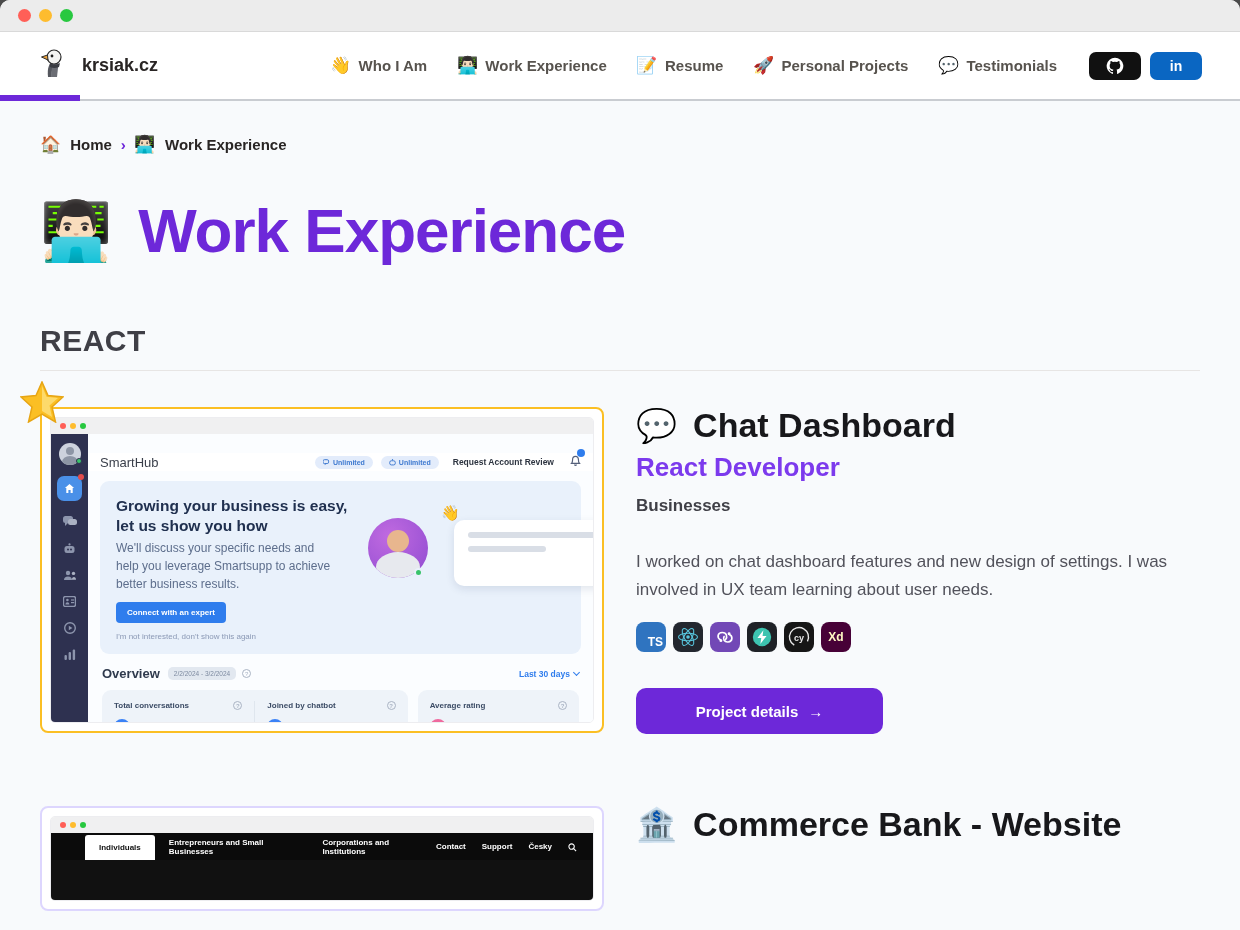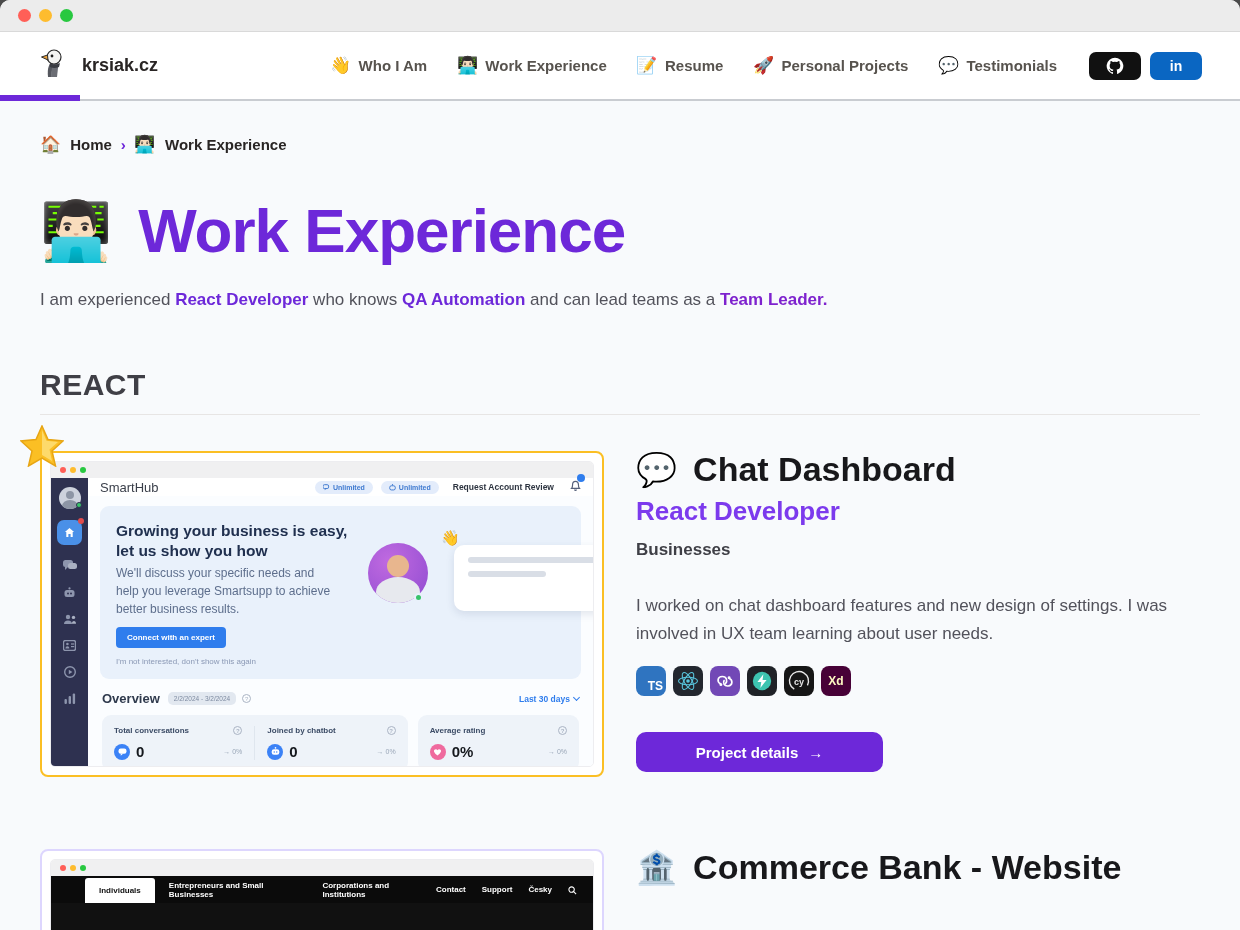--- a/index.html
+++ b/index.html
@@ -59,21 +59,21 @@
   .sh-body { display:flex; height:288px; background:#fbfdff; }
   .sh-side { width:37px; background:#2e3150; display:flex; flex-direction:column; align-items:center; padding-top:9px; }
   .sh-avatar { width:22px; height:22px; border-radius:50%; background:#cdd2dd; position:relative; overflow:hidden; }
   .sh-avatar:before { content:""; position:absolute; top:4px; left:7px; width:8px; height:8px; border-radius:50%; background:#8d95a5; }
   .sh-avatar:after { content:""; position:absolute; top:13px; left:3px; width:16px; height:12px; border-radius:50%; background:#8d95a5; }
   .sh-status { width:6px; height:6px; background:#39c36a; border:1px solid #2e3150; border-radius:50%; position:absolute; right:6px; top:24px; }
   .sh-home { width:25px; height:25px; margin-top:11px; background:#4a90e8; border-radius:7px; display:flex; align-items:center; justify-content:center; position:relative; cursor:pointer; }
   .sh-home .nd { position:absolute; top:-2px; right:-2px; width:6px; height:6px; background:#e24c4c; border-radius:50%; }
   .sh-ico { margin-top:15px; color:#8d95ad; display:flex; cursor:pointer; }
   .sh-main { flex:1; display:flex; flex-direction:column; }
-  .sh-top { height:35px; background:#fff; display:flex; align-items:center; padding:0 12px; }
+  .sh-top { height:35px; background:#fff; display:flex; align-items:center; padding:0 12px;margin-top:19px; }
   .sh-brand { font-size:13px; color:#3a3f4a; }
   .sh-right { margin-left:auto; display:flex; align-items:center; gap:8px; }
   .sh-pill { background:#e3ecfb; color:#3f7ad0; border-radius:9px; padding:3px 8px; font-size:7px; font-weight:bold; display:flex; align-items:center; gap:3px; cursor:pointer; }
   .sh-rar { font-size:8.5px; font-weight:bold; color:#2d3440; margin-left:6px; cursor:pointer; }
   .sh-bell { position:relative; margin-left:8px; cursor:pointer; }
   .sh-bell .bd { position:absolute; top:-4px; right:-4px; width:8px; height:8px; background:#2f7ded; border-radius:50%; color:#fff; font-size:5px; display:flex; align-items:center; justify-content:center; }
   .sh-promo { margin:10px 12px 0; background:#e9f1fb; border-radius:9px; padding:15px 16px 13px; display:flex; gap:12px; }
   .sh-pl { flex:1.15; }
   .sh-pt { font-size:15.5px; font-weight:800; color:#20304f; line-height:1.3; }
   .sh-pp { font-size:12px; color:#5d6e8c; margin-top:3px; width:92%; line-height:1.5; }
@@ -112,21 +112,21 @@
   .proj-company { margin-top:13px; font-size:17px; font-weight:bold; color:#3f3f46; }
   .proj-desc { margin-top:32px; font-size:17px; line-height:1.65; color:#52525b; max-width:555px; }
   .tech-row { margin-top:18px; display:flex; gap:7px; }
   .tech { width:30px; height:30px; border-radius:8px; display:flex; align-items:center; justify-content:center; overflow:hidden; }
   .tech.ts { background:#2f74c0; color:#fff; font-size:12px; font-weight:bold; align-items:flex-end; justify-content:flex-end; padding:0 3px 3px 0; }
   .tech.react { background:#23272f; }
   .tech.redux { background:#7248b6; }
   .tech.chakra { background:#1f2227; }
   .tech.cypress { background:#161616; color:#e6e6e6; }
   .tech.xd { background:#470137; color:#fef9c3; font-size:12px; font-weight:bold; }
-  .btn-details { margin-top:36px; width:247px; height:40px; background:#6d28d9; border:none; border-radius:10px; color:#fff; font-family:inherit; font-size:15px; font-weight:bold; display:flex; align-items:center; justify-content:center; gap:10px; cursor:pointer; }
+  .btn-details { margin-top:36px; width:247px; height:46px; background:#6d28d9; border:none; border-radius:10px; color:#fff; font-family:inherit; font-size:15px; font-weight:bold; display:flex; align-items:center; justify-content:center; gap:10px; cursor:pointer; }
 
   
   .bank-nav { background:#0b0b0b; height:27px; display:flex; align-items:stretch; padding-left:34px; }
   .b-tab { display:flex; align-items:center; padding:0 14px; font-size:8px; font-weight:600; color:#fff; cursor:pointer; }
   .b-tab.active { background:#fff; color:#111; border-radius:3px 3px 0 0; margin-top:2px; }
   .b-links { margin-left:auto; display:flex; align-items:center; gap:16px; padding-right:16px; }
   .b-link { font-size:8px; font-weight:600; color:#fff; cursor:pointer; }
   .bank-hero { height:40px; background:#111; }
   .sec2 { margin-top:72px; }
 </style>
@@ -195,21 +195,20 @@
       <span>Home</span>
       <span class="crumb-sep">›</span>
       <span class="emo">👨🏻‍💻</span>
       <span>Work Experience</span>
     </div>
 
     <div class="hero">
       <span class="hero-emoji">👨🏻‍💻</span>
       <h1 class="hero-title">Work Experience</h1>
     </div>
-    <p class="intro"><span>I am experienced </span><span class="lnk">React Developer</span><span> who knows </span><span class="lnk">QA Automation</span><span> and can lead teams as a </span><span class="tl">Team Leader.</span></p>
 
     <div class="section">
       <h2 class="section-h">REACT</h2>
       <hr class="section-rule">
 
       <div class="grid">
 
         <div class="card gold">
           <span class="star">
             <svg width="44" height="42" viewBox="0 0 44 42">

